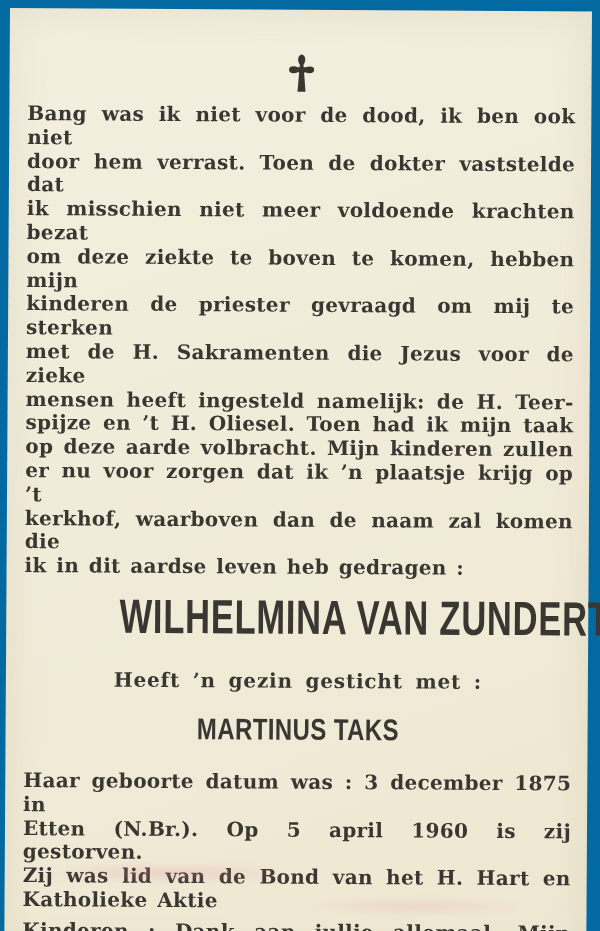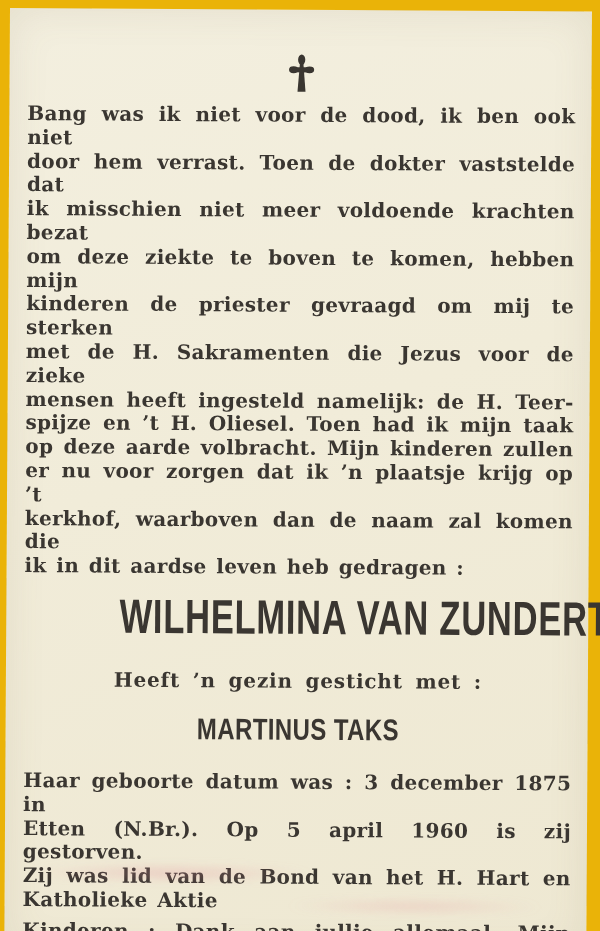--- a/index.html
+++ b/index.html
@@ -8,21 +8,21 @@
     width: 600px;
     height: 931px;
     overflow: hidden;
     background: #2b2825;
     font-family: "DejaVu Serif", serif;
   }
   .scan {
     position: relative;
     width: 600px;
     height: 931px;
-    background: #eab308;
+    background: #0369a1;
   }
   .card {
     position: absolute;
     top: 8px;
     left: 10px;
     width: 582px;
     height: 945px;
     transform: rotate(0.35deg);
     transform-origin: 0 0;
     background: linear-gradient(160deg, #f3efdf 0%, #f1ecd9 45%, #eee8d2 100%);

